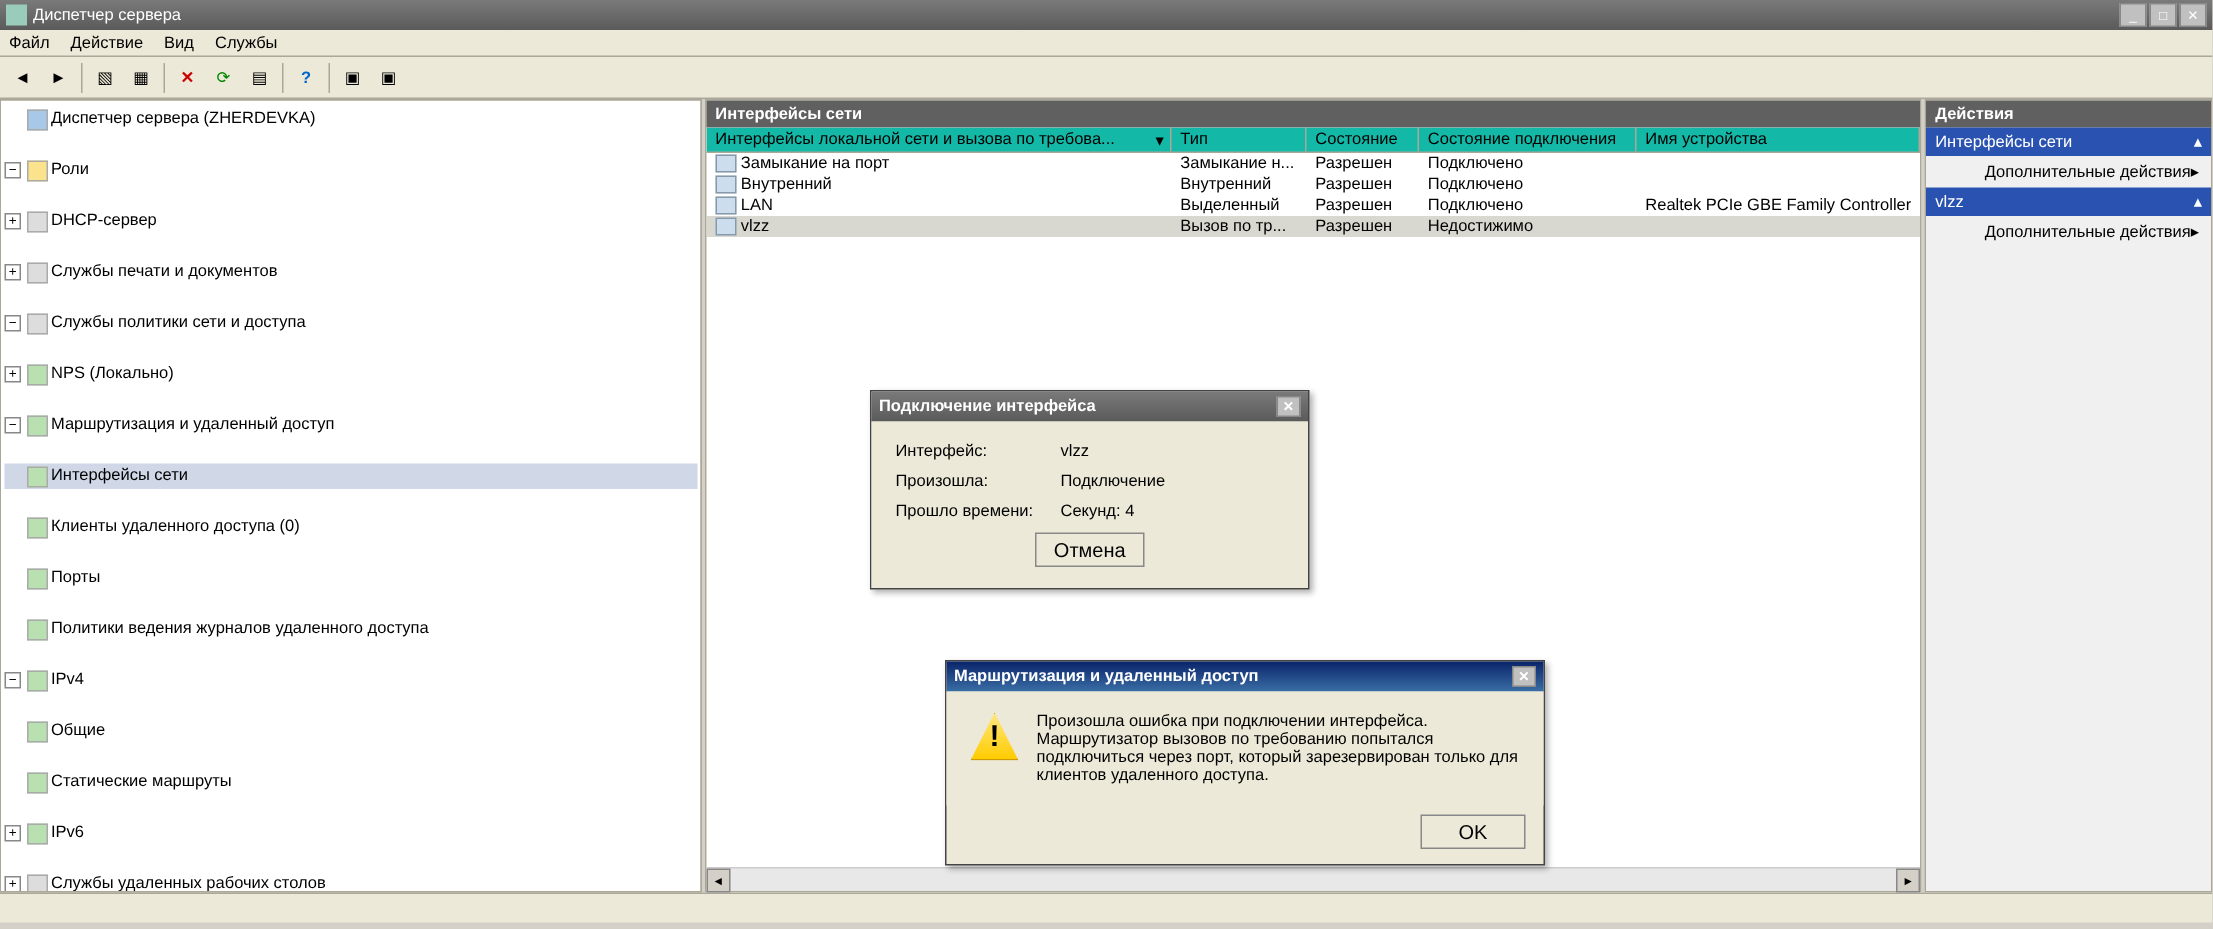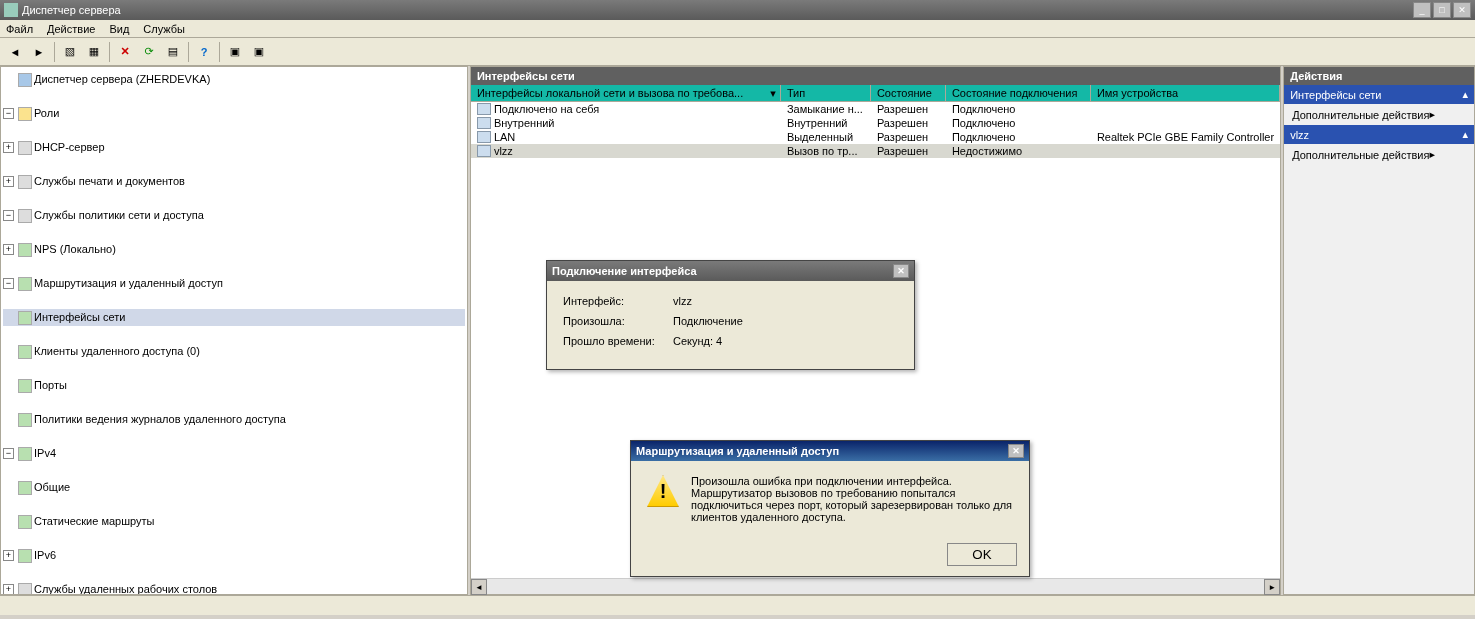--- a/index.html
+++ b/index.html
@@ -45,21 +45,21 @@
 .grid{flex:1; overflow:auto;}
 .grid-head{display:flex;background:#14b8a6;border-bottom:1px solid #aca899;}
 .ghc{padding:2px 6px;border-right:1px solid #aca899;cursor:pointer;position:relative; overflow:hidden; text-overflow:ellipsis; white-space:nowrap;}
 .grid-body .grow{display:flex;cursor:pointer;}
 .grid-body .grow.sel{background:#d8d8d0;}
 .gc{padding:1px 6px;overflow:hidden;text-overflow:ellipsis;white-space:nowrap;display:flex;align-items:center;gap:3px;}
 .row-icon{width:14px;height:12px;background:#cde;border:1px solid #89a;display:inline-block;}
 .actions-pane{width:196px;background:#f0f0f0;border:1px solid #aca899;margin-left:2px;}
 .actions-header{background:#606060;color:#fff;padding:3px 6px;font-weight:bold;}
 .act-section{background:#2a52b0;color:#fff;padding:3px 6px;display:flex;justify-content:space-between;align-items:center;}
-.act-item{padding:4px 8px;cursor:pointer;display:flex;justify-content:flex-start;align-items:center;}
+.act-item{padding:4px 8px;cursor:pointer;display:flex;justify-content:flex-end;align-items:center;}
 .statusbar{height:20px;background:#ece9d8;border-top:1px solid #aca899;}
 
 .dialog{position:absolute;background:#ece9d8;border:1px solid #444;box-shadow:2px 2px 4px rgba(0,0,0,0.3);}
 .dialog .dlg-title{background:linear-gradient(#7a7a7a,#5a5a5a);color:#fff;padding:3px 5px;display:flex;justify-content:space-between;align-items:center;font-weight:bold;}
 .dialog .dlg-title.blue{background:linear-gradient(#0a246a,#3a6ea5);}
 .dialog .dlg-body{padding:14px 16px;background:#ece9d8;}
 .dialog .dlg-close{width:16px;height:14px;background:#c0c0c0;border:1px solid #888;display:flex;align-items:center;justify-content:center;font-size:9px;cursor:pointer;}
 .dlg-btn{min-width:70px;padding:3px 12px;background:#ece9d8;border:1px solid #888;cursor:pointer;}
 .dlg-row{display:flex;margin-bottom:8px;}
 .dlg-row .lbl{width:110px;}
@@ -217,21 +217,21 @@
         <div class="ghc" style="width:310px"><span>Интерфейсы локальной сети и вызова по требова...</span> <span style="position:absolute;right:4px;">▾</span></div>
         <div class="ghc" style="width:90px">Тип</div>
         <div class="ghc" style="width:75px">Состояние</div>
         <div class="ghc" style="width:145px">Состояние подключения</div>
         <div class="ghc" style="flex:1">Имя устройства</div>
       </div>
       <div class="grid-body">
         <div class="grow">
           <div class="gc" style="width:310px">
               <span class="row-icon"></span>
-              <span>Подключено на себя</span>
+              <span>Замыкание на порт</span>
             </div>
           <div class="gc" style="width:90px">Замыкание н...</div>
           <div class="gc" style="width:75px">Разрешен</div>
           <div class="gc" style="width:145px">Подключено</div>
           <div class="gc" style="flex:1"></div>
         </div>
         <div class="grow">
           <div class="gc" style="width:310px">
               <span class="row-icon"></span>
               <span>Внутренний</span>
@@ -285,38 +285,41 @@
       </div>
     <div class="act-item">
         <span>Дополнительные действия</span>
         <span>▸</span>
       </div>
   </div>
 </div>
 
 <div class="statusbar"></div>
 
-<div class="dialog" style="left:546px; top:260px; width:369px;">
+<div class="dialog" style="left:580px; top:260px; width:293px;">
   <div class="dlg-title">
     <span>Подключение интерфейса</span>
     <span class="dlg-close">✕</span>
   </div>
   <div class="dlg-body">
     <div class="dlg-row">
         <span class="lbl">Интерфейс:</span>
         <span>vlzz</span>
       </div>
     <div class="dlg-row">
         <span class="lbl">Произошла:</span>
         <span>Подключение</span>
       </div>
     <div class="dlg-row">
         <span class="lbl">Прошло времени:</span>
         <span>Секунд: 4</span>
       </div>
+    <div style="text-align:center;margin-top:6px;">
+      <button class="dlg-btn">Отмена</button>
+    </div>
   </div>
 </div>
 
 <div class="dialog" style="left:630px; top:440px; width:400px;">
   <div class="dlg-title blue">
     <span>Маршрутизация и удаленный доступ</span>
     <span class="dlg-close">✕</span>
   </div>
   <div class="dlg-body" style="display:flex;align-items:flex-start;">
     <div class="warn-icon">!</div>

